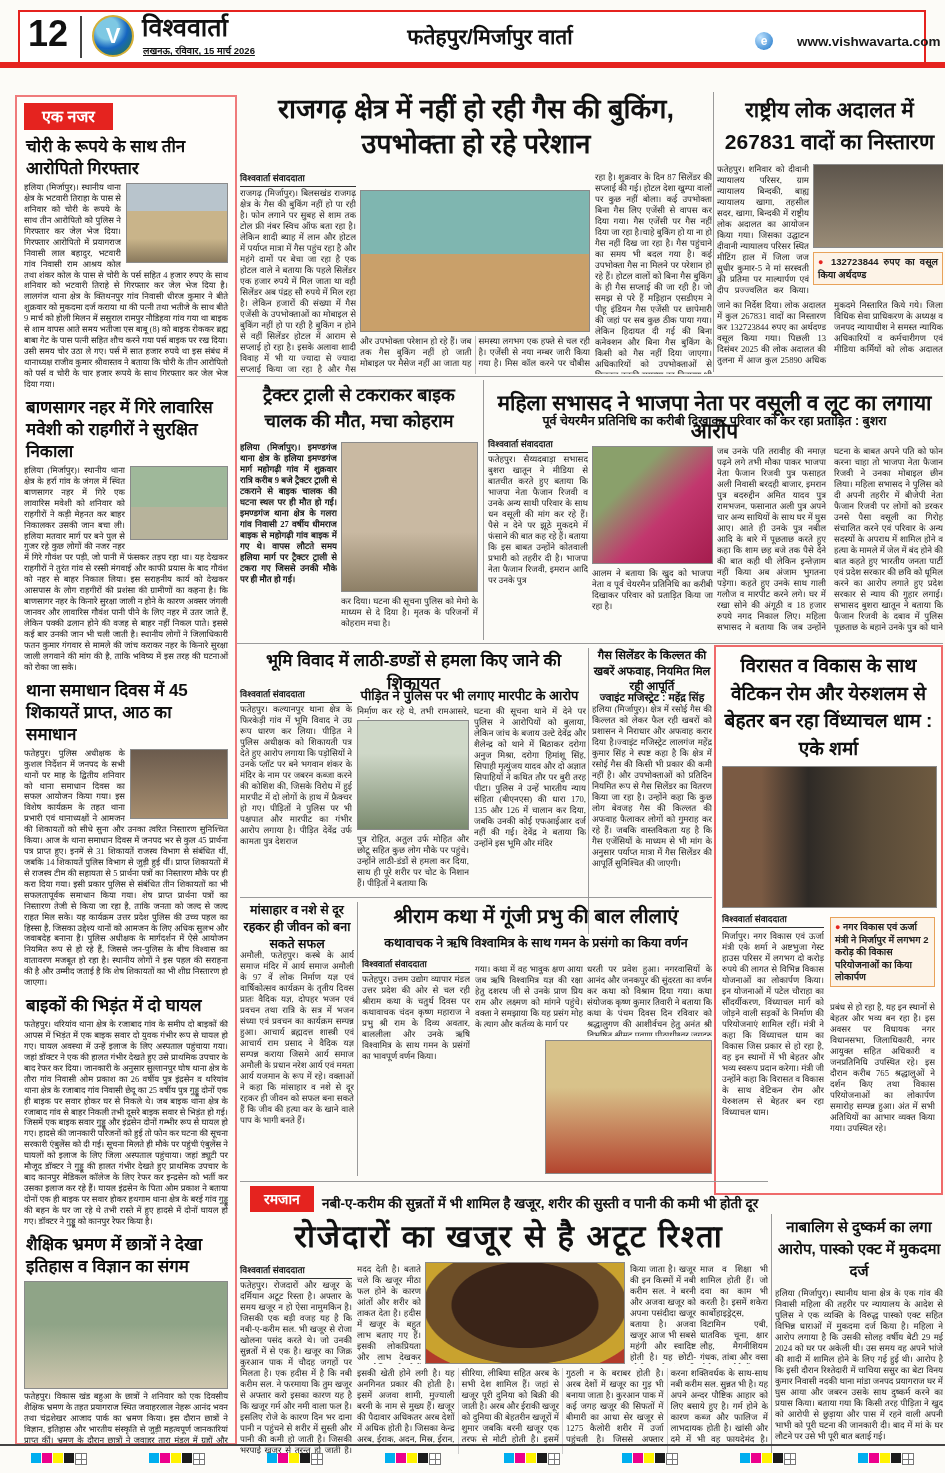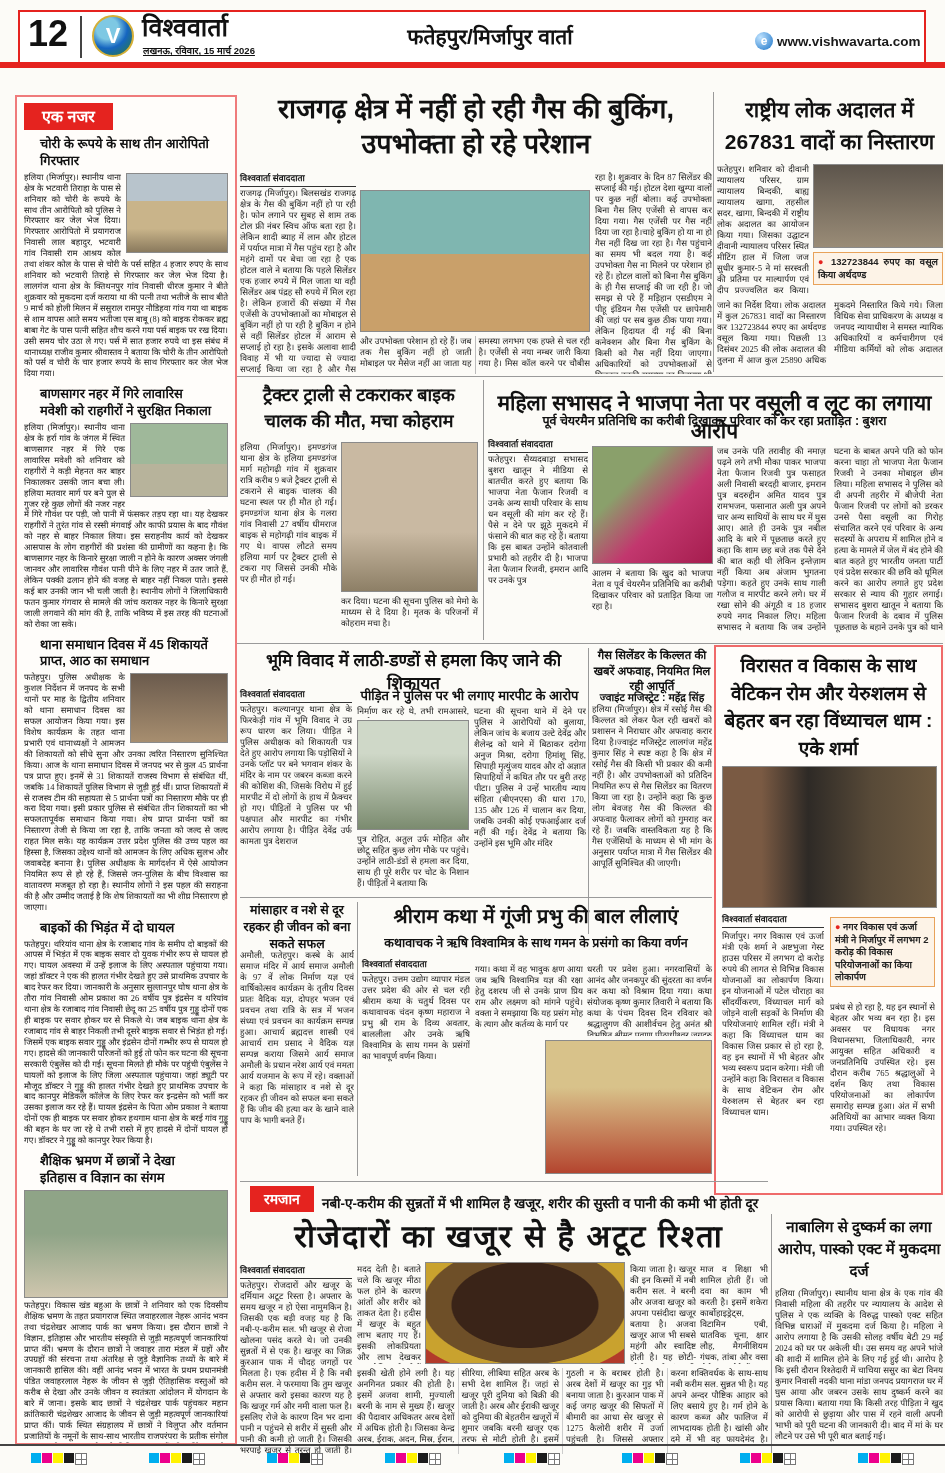--- a/index.html
+++ b/index.html
@@ -24,27 +24,27 @@
                background:radial-gradient(circle at 35% 30%,#7ec8e3 0 30%,#1565c0 55%,#2e7d32 100%);
                color:#fff;font-weight:700;font-size:22px;display:flex;align-items:center;justify-content:center;
                font-family:"Liberation Sans",sans-serif;border:2px solid #d4af37;}
   #masthead-title{left:142px;top:14px;font-size:25px;line-height:1.1;}
   #masthead-sub{left:143px;top:44px;font-size:9.5px;font-weight:700;text-decoration:underline;}
   #section-title{left:330px;top:22px;width:320px;font-size:21px;}
   #website{left:755px;top:32px;display:flex;align-items:center;gap:4px;}
   #web-icon{width:18px;height:18px;border-radius:50%;background:radial-gradient(circle at 30% 30%,#bfe3ff,#1a73c7);
             color:#fff;font-size:12px;font-weight:700;display:flex;align-items:center;justify-content:center;
             font-family:"Liberation Sans",sans-serif;}
-  #web-text{font-size:13.5px;font-weight:700;font-family:"Liberation Sans",sans-serif;}
+  #web-text{font-size:13.5px;font-weight:700;font-family:"Liberation Sans",sans-serif;margin-left:20px;}
 
   
   #sidebar{left:15px;top:95px;width:222px;height:1350px;border:2px solid #ef7b7b;background:#fffdfa;
            padding:6px 7px;overflow:hidden;}
   #sb-label{background:#e5231f;color:#fff;display:inline-block;padding:2px 18px 3px;font-size:16px;}
-  .sb-title{font-size:13px;line-height:1.3;margin:6px 16px 3px;}
+  .sb-title{font-size:17px;line-height:1.3;margin:6px 2px 3px;}
   .sb-body{font-size:8.4px;line-height:1.3;text-align:justify;}
   .sb-photo-r{float:right;margin:0 0 3px 5px;}
   #sb-ph1{width:100px;height:78px;background:linear-gradient(180deg,#b8c4cc 0 35%,#c9b48a 35% 70%,#8a7a5d 100%);}
   #sb-ph2{width:96px;height:72px;background:linear-gradient(180deg,#9fb89a 0 55%,#b7b39b 55% 100%);}
   #sb-ph3{width:96px;height:68px;background:linear-gradient(180deg,#6b5b4d,#a78e6f);}
   #sb-ph5{width:202px;height:106px;background:linear-gradient(180deg,#8fa487 0 40%,#cfc6ae 100%);margin:3px 0;}
 
   
   #gas-title{left:240px;top:92px;width:472px;height:74px;font-size:27px;line-height:1.3;}
   #gas-byline{left:240px;top:172px;width:116px;}
@@ -59,21 +59,21 @@
   #adalat-body1{left:717px;top:164px;width:226px;height:132px;}
   #adalat-float{float:right;width:130px;margin:0 0 3px 4px;}
   #adalat-photo{width:130px;height:82px;background:linear-gradient(180deg,#5d554c,#9a8c77);}
   .hl-box{border:1px solid #e8a25a;background:#fdf3e7;padding:3px 4px;margin-top:4px;
           font-family:"Liberation Sans",sans-serif;font-weight:700;font-size:9.5px;line-height:1.3;color:#222;}
   .hl-dot{color:#e5231f;font-size:9px;}
   #adalat-body2{left:717px;top:300px;width:226px;height:74px;column-count:2;column-gap:8px;}
 
   
   #tractor-title{left:240px;top:382px;width:238px;height:54px;font-size:18px;line-height:1.45;}
-  #tractor-seg1{left:240px;top:442px;width:97px;height:196px;}
+  #tractor-seg1{left:240px;top:442px;width:97px;height:196px;font-weight:bold;}
   #tractor-photo{left:341px;top:442px;width:137px;height:150px;
                  background:linear-gradient(180deg,#c9b9a2 0 60%,#8d7f66 100%);}
   #tractor-seg2{left:341px;top:596px;width:137px;height:42px;}
 
   
   #sab-title{left:486px;top:388px;width:457px;height:30px;font-size:21px;}
   #sab-sub{left:486px;top:412px;width:457px;font-size:12.5px;}
   #sab-byline{left:488px;top:438px;width:100px;}
   #sab-seg1{left:488px;top:454px;width:100px;height:186px;}
   #sab-photo{left:592px;top:446px;width:121px;height:118px;

